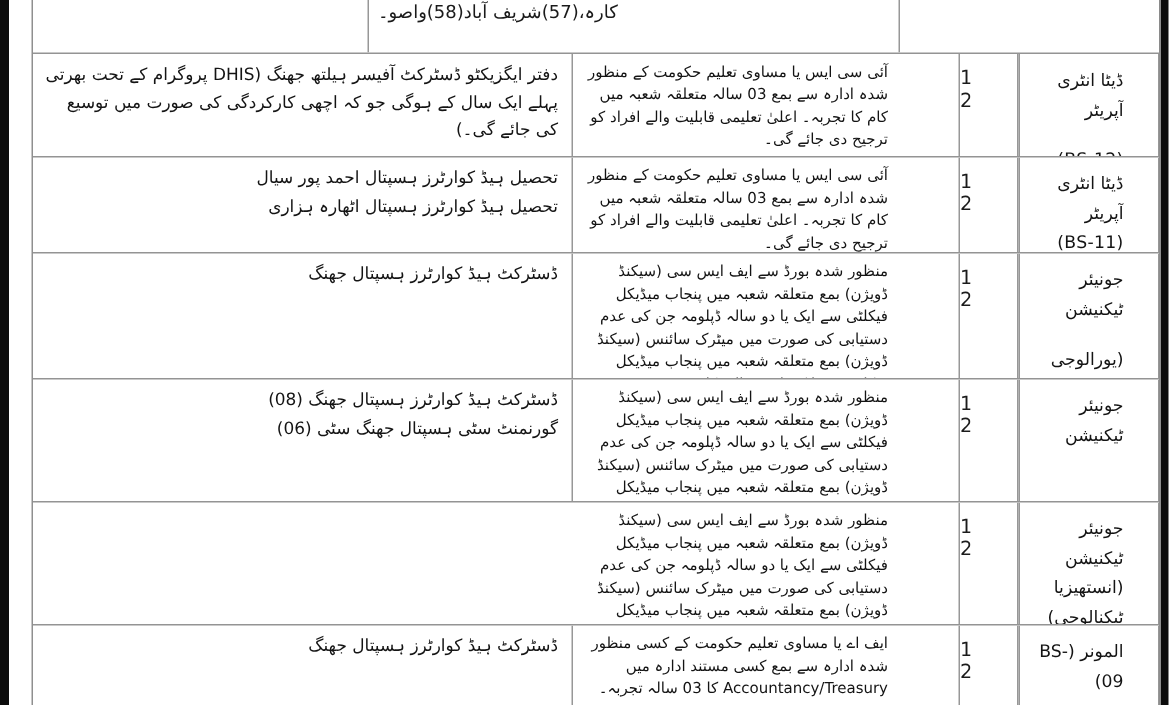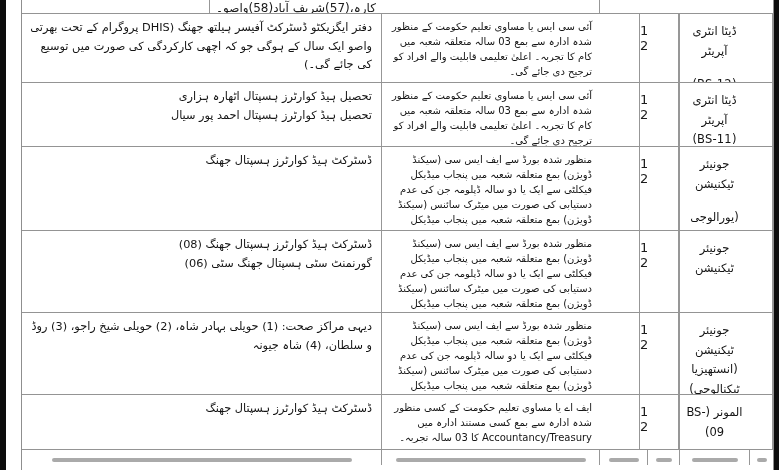--- a/index.html
+++ b/index.html
@@ -12,71 +12,71 @@
            border-left:1px solid #8f8f8f;border-right:1px solid #8f8f8f;box-sizing:content-box;}
   .trow{display:grid;grid-template-columns:24px 70px 32px 48px 218px 359px;
         border-bottom:1px solid #949494;box-sizing:border-box;overflow:hidden;}
   .trow.custom-top{grid-template-columns:174px 354px 223px;}
   .trow.last{border-bottom:none;}
   .cell{border-left:1px solid #979797;box-sizing:border-box;overflow:hidden;
         color:#141414;}
   .trow .cell:last-child{border-left:none;}
   .num{direction:ltr;text-align:center;font-size:13px;padding-top:9px;color:#1b1b1b;margin-left:40px;}
   .sn{font-size:13.5px;}
-  .title-cell{text-align:center;padding-top:8px;font-size:11.5px;line-height:1.7;}
+  .title-cell{text-align:right;padding-top:8px;font-size:11.5px;line-height:1.7;}
   .title-bs{direction:ltr;font-size:11.5px;letter-spacing:0.2px;}
   .qual-cell{font-size:10px;line-height:1.5;padding:5px 7px 2px 5px;text-align:right;}
   .loc-cell{font-size:11.3px;line-height:1.65;padding:5px 9px 2px 5px;text-align:right;}
   .top-partial-text{font-size:12px;padding:1px 8px 0 6px;text-align:left;direction:rtl;
         white-space:nowrap;color:#1a1a1a;}
   .smudge{height:4px;background:#8d8d8d;border-radius:2px;margin:8px auto 0 auto;opacity:.75;}
   .pad-gap{height:14px;}
 </style>
 </head>
 <body>
 
 <div class="page">
   <div class="edge-bar left"></div>
   <div class="edge-bar right"></div>
 
   <div class="adtable">
 
-    <div class="trow custom-top" style="height:14px;gap:36px;">
+    <div class="trow custom-top" style="height:36px;">
       <div class="cell"></div>
       <div class="cell top-partial-text">کارہ،(57)شریف آباد(58)واصو۔</div>
       <div class="cell"></div>
     </div>
 
     <div class="trow" style="height:69px;">
       <div class="cell num sn">2</div>
       <div class="cell title-cell">
         <div>ڈیٹا انٹری آپریٹر</div>
         <div class="pad-gap"></div>
         <div class="title-bs">(BS-12)</div>
       </div>
       <div class="cell num">01</div>
       <div class="cell num">18-25</div>
       <div class="cell qual-cell">آئی سی ایس یا مساوی تعلیم حکومت کے منظور شدہ ادارہ سے بمع 03 سالہ متعلقہ شعبہ میں کام کا تجربہ۔ اعلیٰ تعلیمی قابلیت والے افراد کو ترجیح دی جائے گی۔</div>
       <div class="cell loc-cell">
-        <div>دفتر ایگزیکٹو ڈسٹرکٹ آفیسر ہیلتھ جھنگ (DHIS پروگرام کے تحت بھرتی واصو ایک سال کے ہوگی جو کہ اچھی کارکردگی کی صورت میں توسیع کی جائے گی۔)</div>
+        <div>دفتر ایگزیکٹو ڈسٹرکٹ آفیسر ہیلتھ جھنگ (DHIS پروگرام کے تحت بھرتی پہلے ایک سال کے ہوگی جو کہ اچھی کارکردگی کی صورت میں توسیع کی جائے گی۔)</div>
       </div>
     </div>
 
     <div class="trow" style="height:64px;">
       <div class="cell num sn">3</div>
       <div class="cell title-cell">
         <div>ڈیٹا انٹری آپریٹر</div>
         <div class="title-bs">(BS-11)</div>
       </div>
       <div class="cell num">01</div>
       <div class="cell num">18-25</div>
       <div class="cell qual-cell">آئی سی ایس یا مساوی تعلیم حکومت کے منظور شدہ ادارہ سے بمع 03 سالہ متعلقہ شعبہ میں کام کا تجربہ۔ اعلیٰ تعلیمی قابلیت والے افراد کو ترجیح دی جائے گی۔</div>
       <div class="cell loc-cell">
+        <div>تحصیل ہیڈ کوارٹرز ہسپتال احمد پور سیال</div>
         <div>تحصیل ہیڈ کوارٹرز ہسپتال اٹھارہ ہزاری</div>
-        <div>تحصیل ہیڈ کوارٹرز ہسپتال احمد پور سیال</div>
       </div>
     </div>
 
     <div class="trow" style="height:84px;">
       <div class="cell num sn">4</div>
       <div class="cell title-cell">
         <div>جونیئر ٹیکنیشن</div>
         <div class="pad-gap"></div>
         <div>(یورالوجی ٹیکنالوجی)</div>
 
@@ -107,23 +107,20 @@
     <div class="trow" style="height:82px;">
       <div class="cell num sn">6</div>
       <div class="cell title-cell">
         <div>جونیئر ٹیکنیشن</div>
         <div>(انستھیزیا ٹیکنالوجی)</div>
 
       </div>
       <div class="cell num">04</div>
       <div class="cell num">18-25</div>
       <div class="cell qual-cell">منظور شدہ بورڈ سے ایف ایس سی (سیکنڈ ڈویژن) بمع متعلقہ شعبہ میں پنجاب میڈیکل فیکلٹی سے ایک یا دو سالہ ڈپلومہ جن کی عدم دستیابی کی صورت میں میٹرک سائنس (سیکنڈ ڈویژن) بمع متعلقہ شعبہ میں پنجاب میڈیکل فیکلٹی سے ایک یا دو سالہ ڈپلومہ۔</div>
-      <div class="cell loc-cell">
-        <div>دیہی مراکز صحت: (1) حویلی بہادر شاہ، (2) حویلی شیخ راجو، (3) روڈ و سلطان، (4) شاہ جیونہ</div>
-      </div>
     </div>
 
     <div class="trow" style="height:55px;">
       <div class="cell num sn">7</div>
       <div class="cell title-cell">
         <div>المونر (BS-09)</div>
       </div>
       <div class="cell num">01</div>
       <div class="cell num">18-25</div>
       <div class="cell qual-cell">ایف اے یا مساوی تعلیم حکومت کے کسی منظور شدہ ادارہ سے بمع کسی مستند ادارہ میں Accountancy/Treasury کا 03 سالہ تجربہ۔</div>

